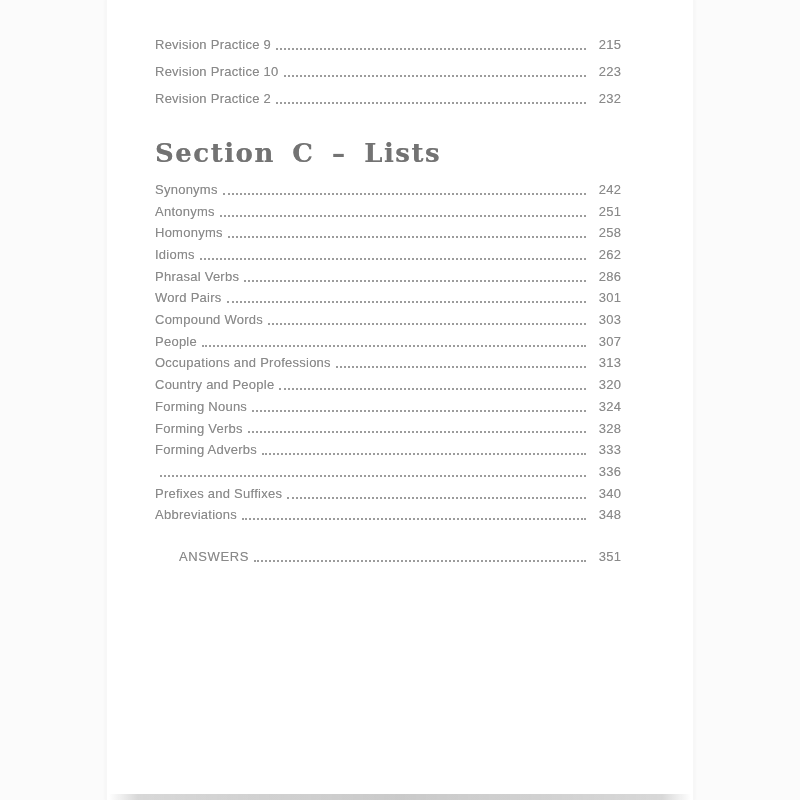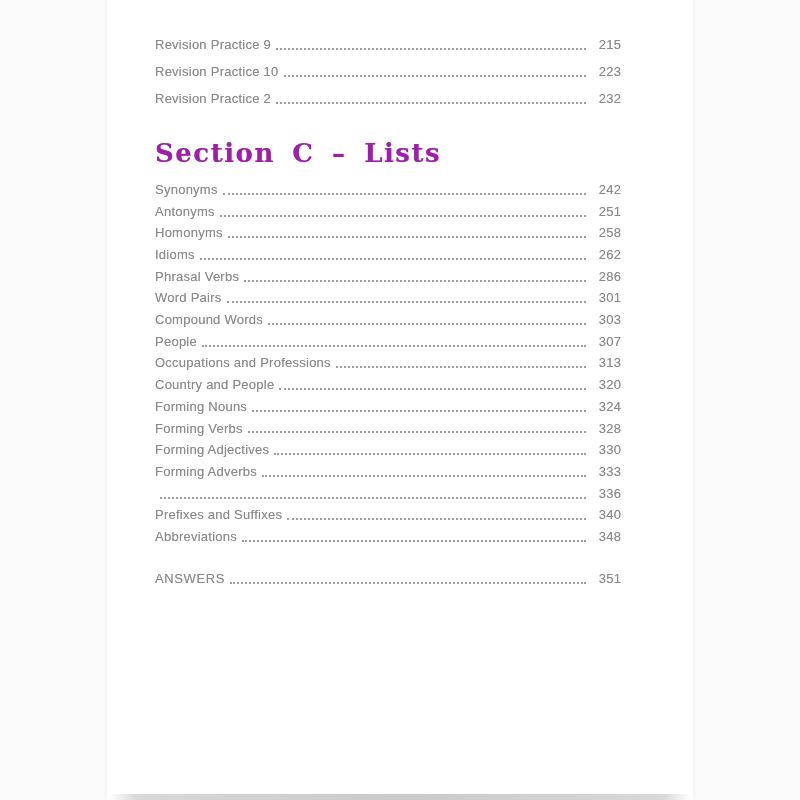--- a/index.html
+++ b/index.html
@@ -54,28 +54,29 @@
     width: 34px;
     text-align: center;
     white-space: nowrap;
     line-height: 1.15;
   }
   .section-heading {
     font-family: "DejaVu Serif", "Liberation Serif", serif;
     font-weight: bold;
     font-size: 26px;
     line-height: 1.2;
-    color: #a21caf;
+    color: #737373;
     letter-spacing: 1.5px;
     word-spacing: 7px;
     margin: 31px 0 7px 0;
     text-shadow: 0 0 0.5px rgba(109,109,109,0.6);
   }
   .answers-row {
     margin-top: 20px;
+    margin-left: 24px;
   }
   .answers-row .label {
     letter-spacing: 0.6px;
   }
   .bottom-shadow {
     position: absolute;
     left: 4px;
     right: 4px;
     bottom: 0;
     height: 6px;
@@ -198,25 +199,20 @@
           <span class="leader"></span>
           <span class="pagenum">324</span>
         </div>
 
         <div class="toc-row">
           <span class="label">Forming Verbs</span>
           <span class="leader"></span>
           <span class="pagenum">328</span>
         </div>
 
-        <div class="toc-row">
-          <span class="label">Forming Adjectives</span>
-          <span class="leader"></span>
-          <span class="pagenum">330</span>
-        </div>
 
         <div class="toc-row">
           <span class="label">Forming Adverbs</span>
           <span class="leader"></span>
           <span class="pagenum">333</span>
         </div>
 
         <div class="toc-row">
           <span class="leader"></span>
           <span class="pagenum">336</span>

